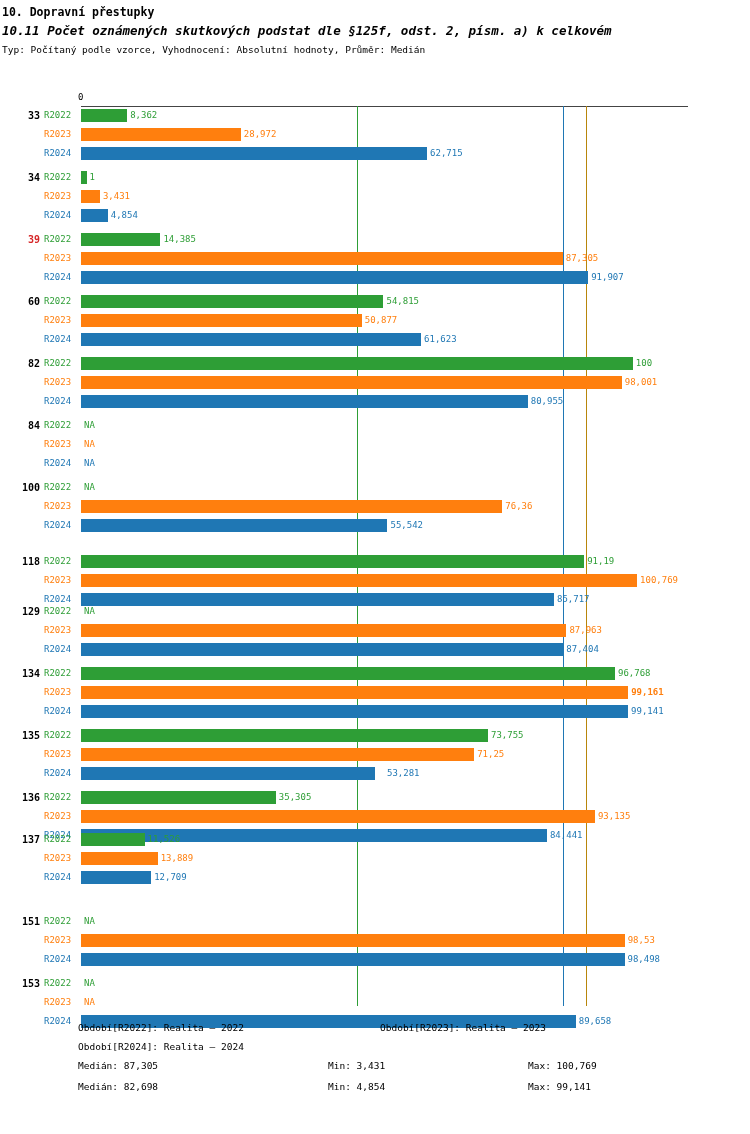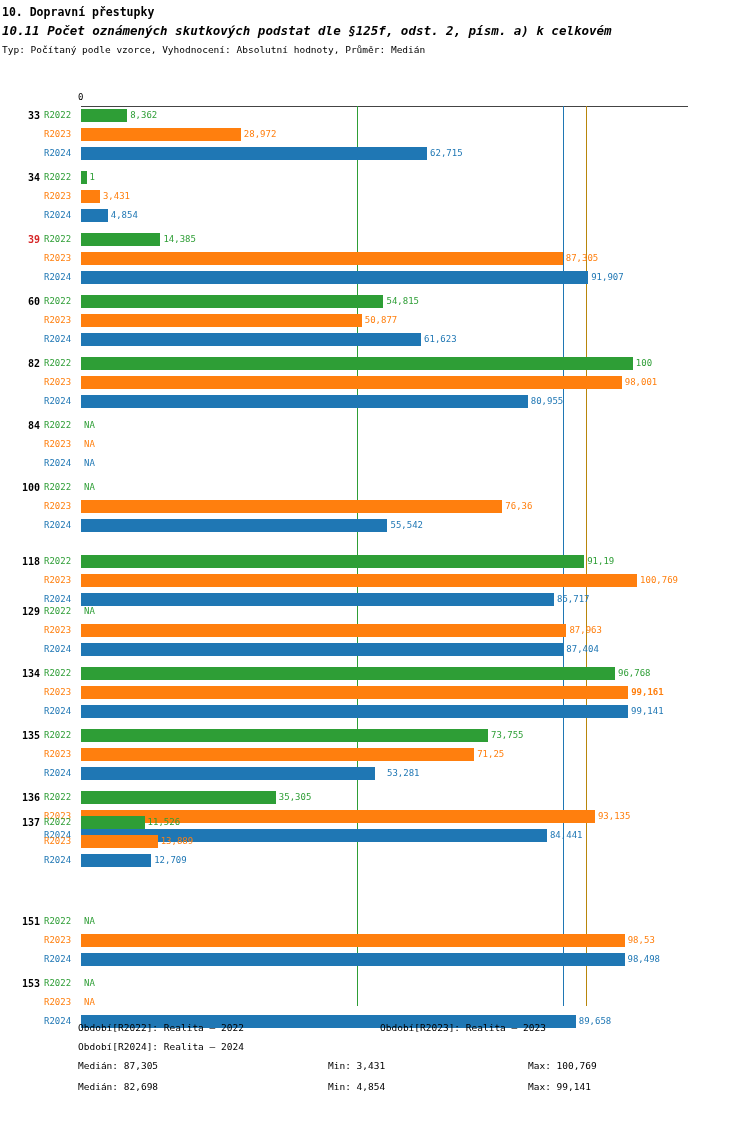--- a/index.html
+++ b/index.html
@@ -344,21 +344,21 @@
             <div class="row-label" style="color: rgb(255, 127, 14);">R2023</div>
             <div class="bar" style="width: 513.936px; background: rgb(255, 127, 14);"></div>
             <div class="bar-val" style="color: rgb(255, 127, 14); left: 597.936px;">93,135</div>
           </div>
           <div class="row" style="top: 38px;">
             <div class="row-label" style="color: rgb(31, 119, 180);">R2024</div>
             <div class="bar" style="width: 465.961px; background: rgb(31, 119, 180);"></div>
             <div class="bar-val" style="color: rgb(31, 119, 180); left: 549.961px;">84,441</div>
           </div>
         </div>
-        <div class="group" style="top: 721px; height: 57px; padding-left: 35px;">
+        <div class="group" style="top: 738px; height: 57px; padding-left: 35px;">
           <div class="grp-label" style="top: 4px;">137</div>
           <div class="row" style="top: 0px;">
             <div class="row-label" style="color: rgb(46, 158, 54);">R2022</div>
             <div class="bar" style="width: 63.6026px; background: rgb(46, 158, 54);"></div>
             <div class="bar-val" style="color: rgb(46, 158, 54); left: 147.603px;">11,526</div>
           </div>
           <div class="row" style="top: 19px;">
             <div class="row-label" style="color: rgb(255, 127, 14);">R2023</div>
             <div class="bar" style="width: 76.642px; background: rgb(255, 127, 14);"></div>
             <div class="bar-val" style="color: rgb(255, 127, 14); left: 160.642px;">13,889</div>

